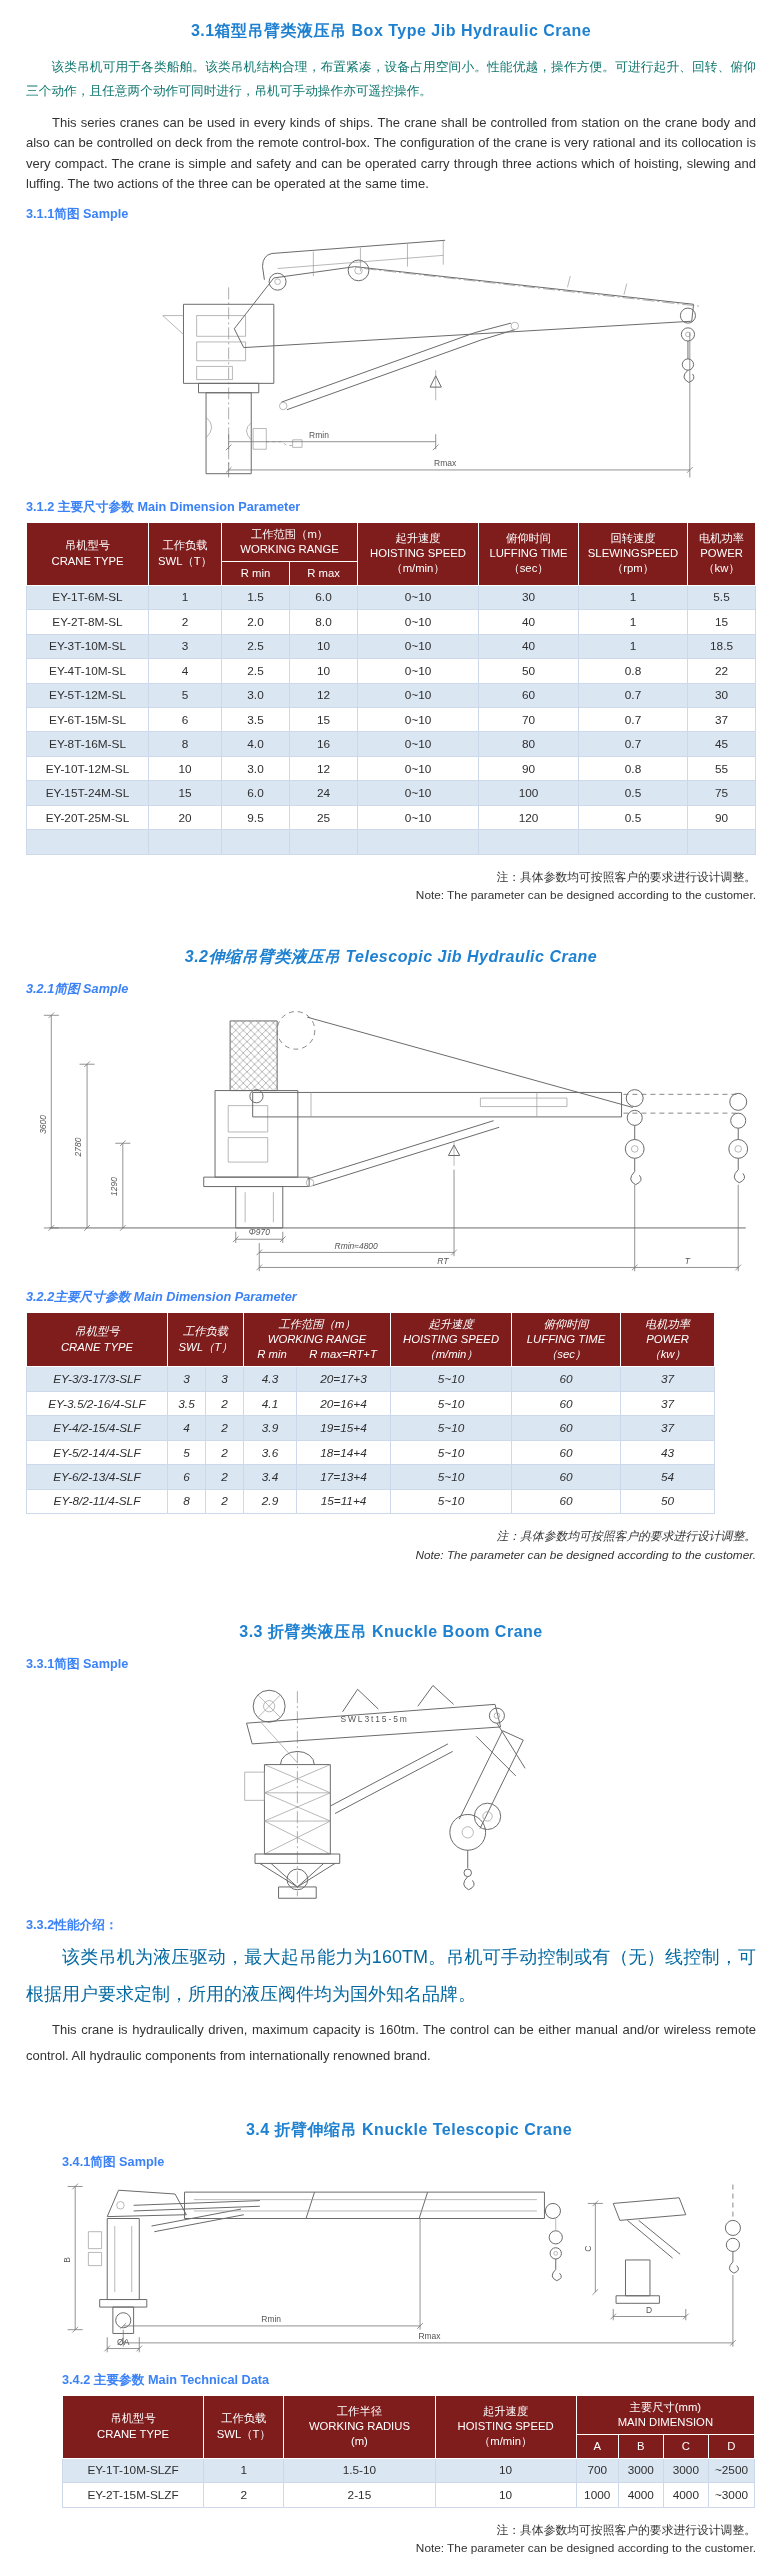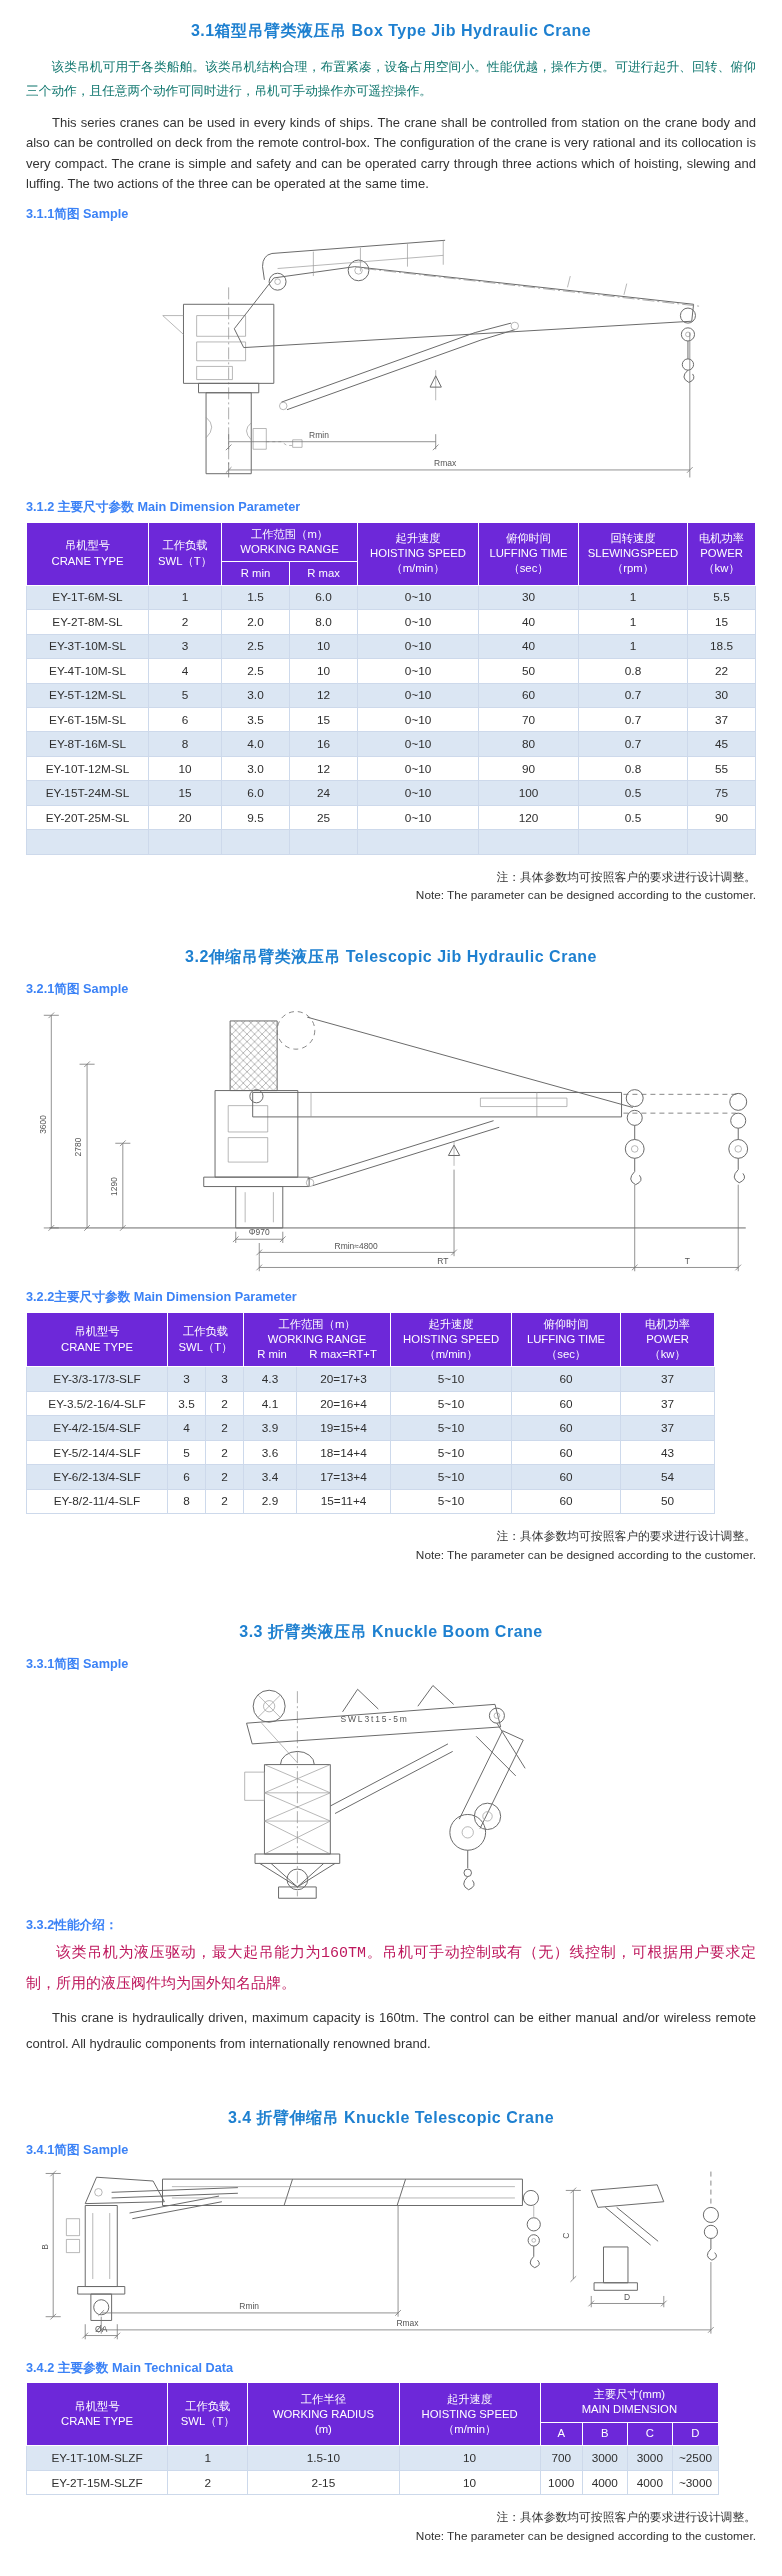--- a/index.html
+++ b/index.html
@@ -13,26 +13,26 @@
   .dwg-wrap{text-align:center;margin:3.8px 0 5.7px;}
   svg.dwg{display:inline-block;}
   svg.dwg *{vector-effect:non-scaling-stroke;}
   .ln{stroke:#6b6b6b;stroke-width:1;fill:none;}
   .lt{stroke:#9a9a9a;stroke-width:.7;fill:none;}
   .cl{stroke:#8a8a8a;stroke-width:.7;fill:none;stroke-dasharray:12 3 2 3;}
   .dsh{stroke:#7a7a7a;stroke-width:.9;fill:none;stroke-dasharray:5 4;}
   .dim-ln{stroke:#777;stroke-width:.8;fill:none;}
   text.dim{font-size:9px;fill:#555;font-family:"Liberation Sans","DejaVu Sans",sans-serif;}
   table.param{border-collapse:collapse;margin:5.7px 0 0;table-layout:fixed;}
-  table.param th{background:#6d28d9;color:#fff;font-weight:normal;font-size:11.3px;line-height:1.35;border:1.4px solid #fff;padding:3.8px 1.9px;text-align:center;}
+  table.param th{background:#7f1d1d;color:#fff;font-weight:normal;font-size:11.3px;line-height:1.35;border:1.4px solid #fff;padding:3.8px 1.9px;text-align:center;}
   table.param td{font-size:11.8px;color:#2f2f2f;text-align:center;border:0.9px solid #cdd9eb;height:21.7px;padding:0.9px 3.8px;overflow:hidden;white-space:nowrap;}
   table.param tbody tr:nth-child(odd) td{background:#dbe6f3;}
   .th-sub{display:flex;justify-content:space-around;}
   .note{font-size:11.8px;line-height:1.55;margin:13px 0 0;color:#333;text-align:right;}
-  .perf-cn{font-size:15px;line-height:2.05;text-align:justify;text-indent:2em;margin:5.7px 0 3.8px;color:#be185d;font-family:Liberation Mono, monospace;}
+  .perf-cn{font-size:18px;line-height:2.05;text-align:justify;text-indent:2em;margin:5.7px 0 3.8px;color:#0369a1;}
   .perf-en{font-size:13px;line-height:2.0;text-align:justify;text-indent:2em;margin:0;color:#333;}
 </style>
 </head>
 <body>
 
 <div class="page">
 
   <div class="sec">
     <h2 class="sec-title">3.1箱型吊臂类液压吊  Box Type Jib Hydraulic Crane</h2>
     <p class="cn-para">该类吊机可用于各类船舶。该类吊机结构合理，布置紧凑，设备占用空间小。性能优越，操作方便。可进行起升、回转、俯仰三个动作，且任意两个动作可同时进行，吊机可手动操作亦可遥控操作。</p>
@@ -278,21 +278,21 @@
           </tr>
         </tbody>
     </table>
 
     <div class="note">
       <div>注：具体参数均可按照客户的要求进行设计调整。</div>
       <div>Note: The parameter can be designed according to the customer.</div>
     </div>
   </div>
 
-  <div class="sec" style="margin-top:39px;">
+  <div class="sec" style="margin-top:39px;font-style:italic;">
     <h2 class="sec-title">3.2伸缩吊臂类液压吊  Telescopic Jib Hydraulic Crane</h2>
     <div class="sub-heading">3.2.1简图  Sample</div>
 
     <div class="dwg-wrap">
       <svg class="dwg" width="726" height="271" viewBox="0 0 770 288">
         <defs>
           <pattern id="xhatch" width="8" height="8" patternUnits="userSpaceOnUse">
             <path d="M0 8 L8 0 M0 0 L8 8" stroke="#8a8a8a" stroke-width=".6" fill="none"></path>
           </pattern>
         </defs>
@@ -551,21 +551,21 @@
           <rect class="ln" x="130" y="222" width="40" height="12"></rect>
         </g>
       </svg>
     </div>
 
     <div class="sub-heading">3.3.2性能介绍：</div>
     <p class="perf-cn">该类吊机为液压驱动，最大起吊能力为160TM。吊机可手动控制或有（无）线控制，可根据用户要求定制，所用的液压阀件均为国外知名品牌。</p>
     <p class="perf-en">This crane is hydraulically driven, maximum capacity is 160tm. The control can be either manual and/or wireless remote control. All hydraulic components from internationally renowned brand.</p>
   </div>
 
-  <div class="sec" style="margin-top:51px;margin-bottom:0;">
+  <div class="sec" style="margin-top:51px;margin-bottom:0;margin-left:36px;">
     <h2 class="sec-title">3.4 折臂伸缩吊 Knuckle Telescopic Crane</h2>
     <div class="sub-heading">3.4.1简图 Sample</div>
 
     <div class="dwg-wrap">
       <svg class="dwg" width="702" height="181" viewBox="0 0 745 192">
 
         <g>
           <path class="dim-ln" d="M14 10 V162 M6 10 H22 M6 162 H22 M11 13 l6 -6 M11 165 l6 -6"></path>
           <text class="dim" transform="rotate(-90 9 88)" x="9" y="88" text-anchor="middle">B</text>
         </g>

